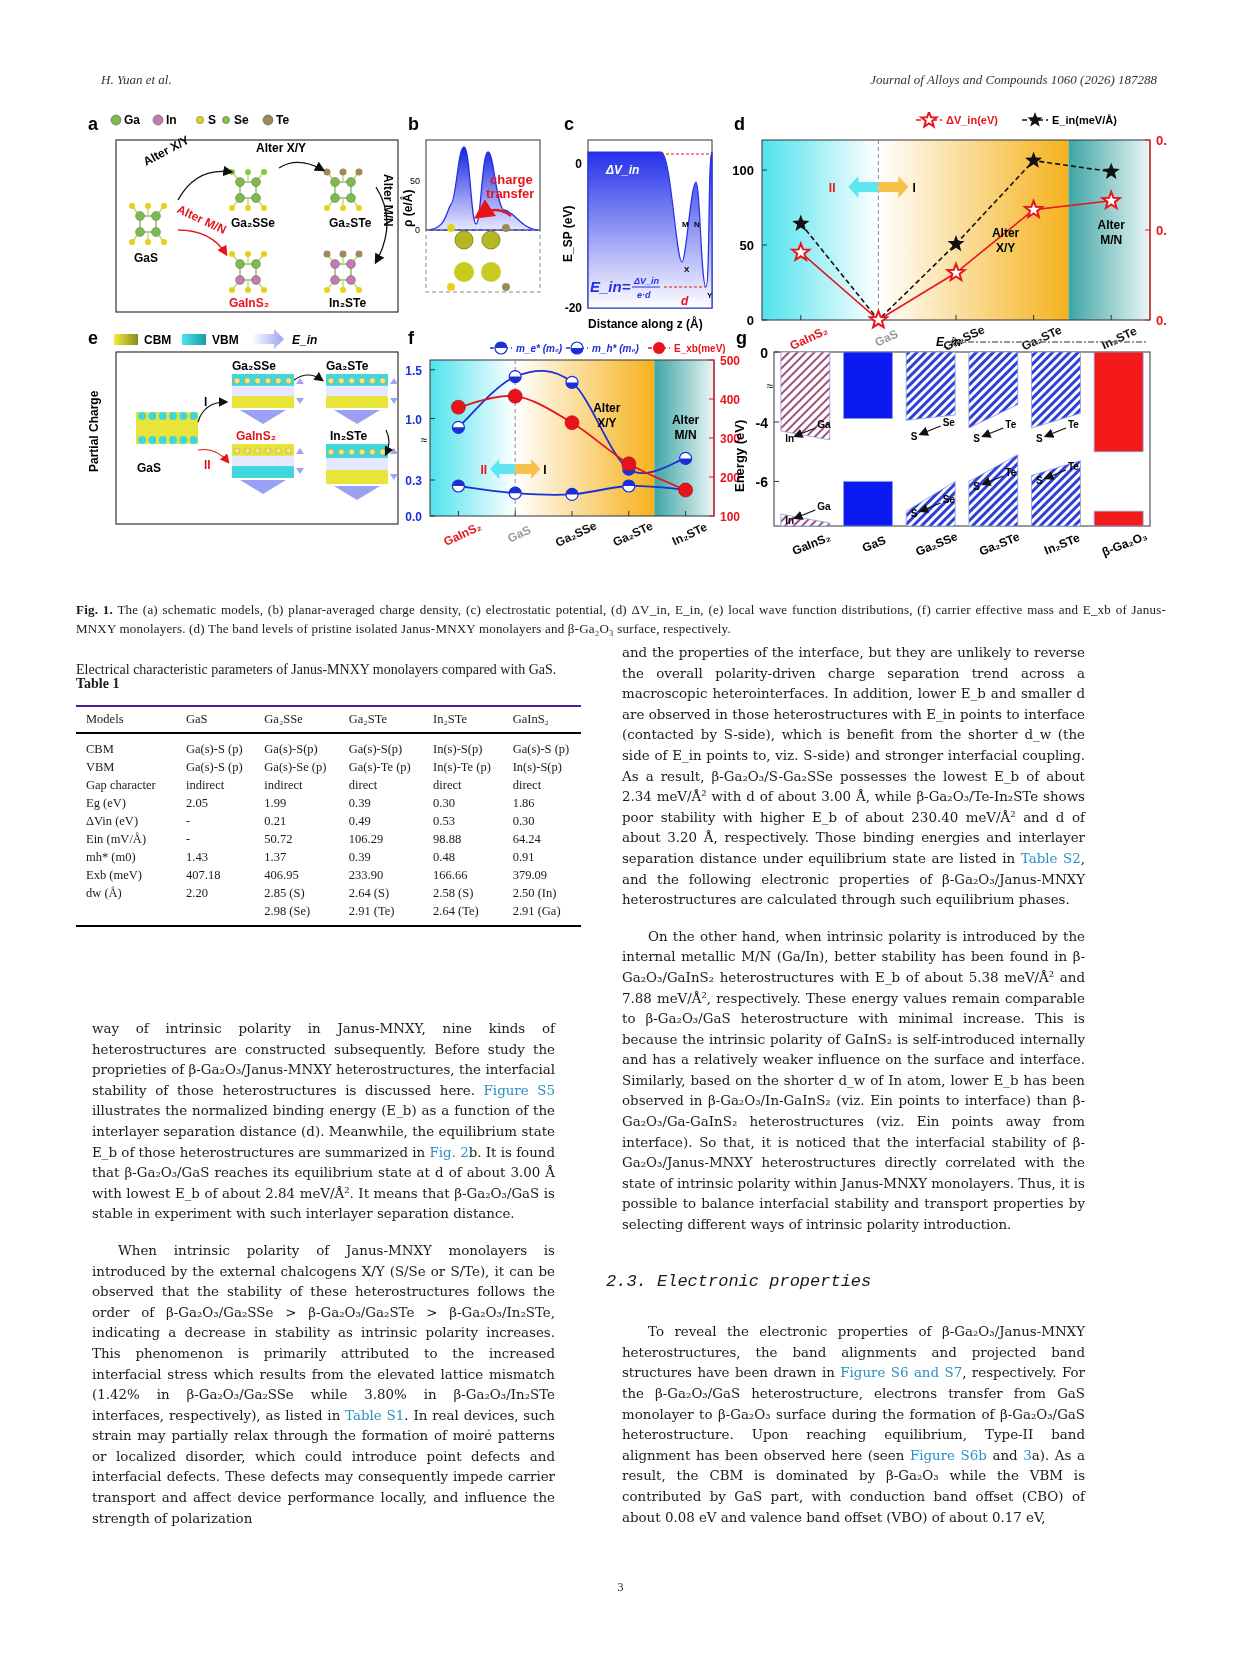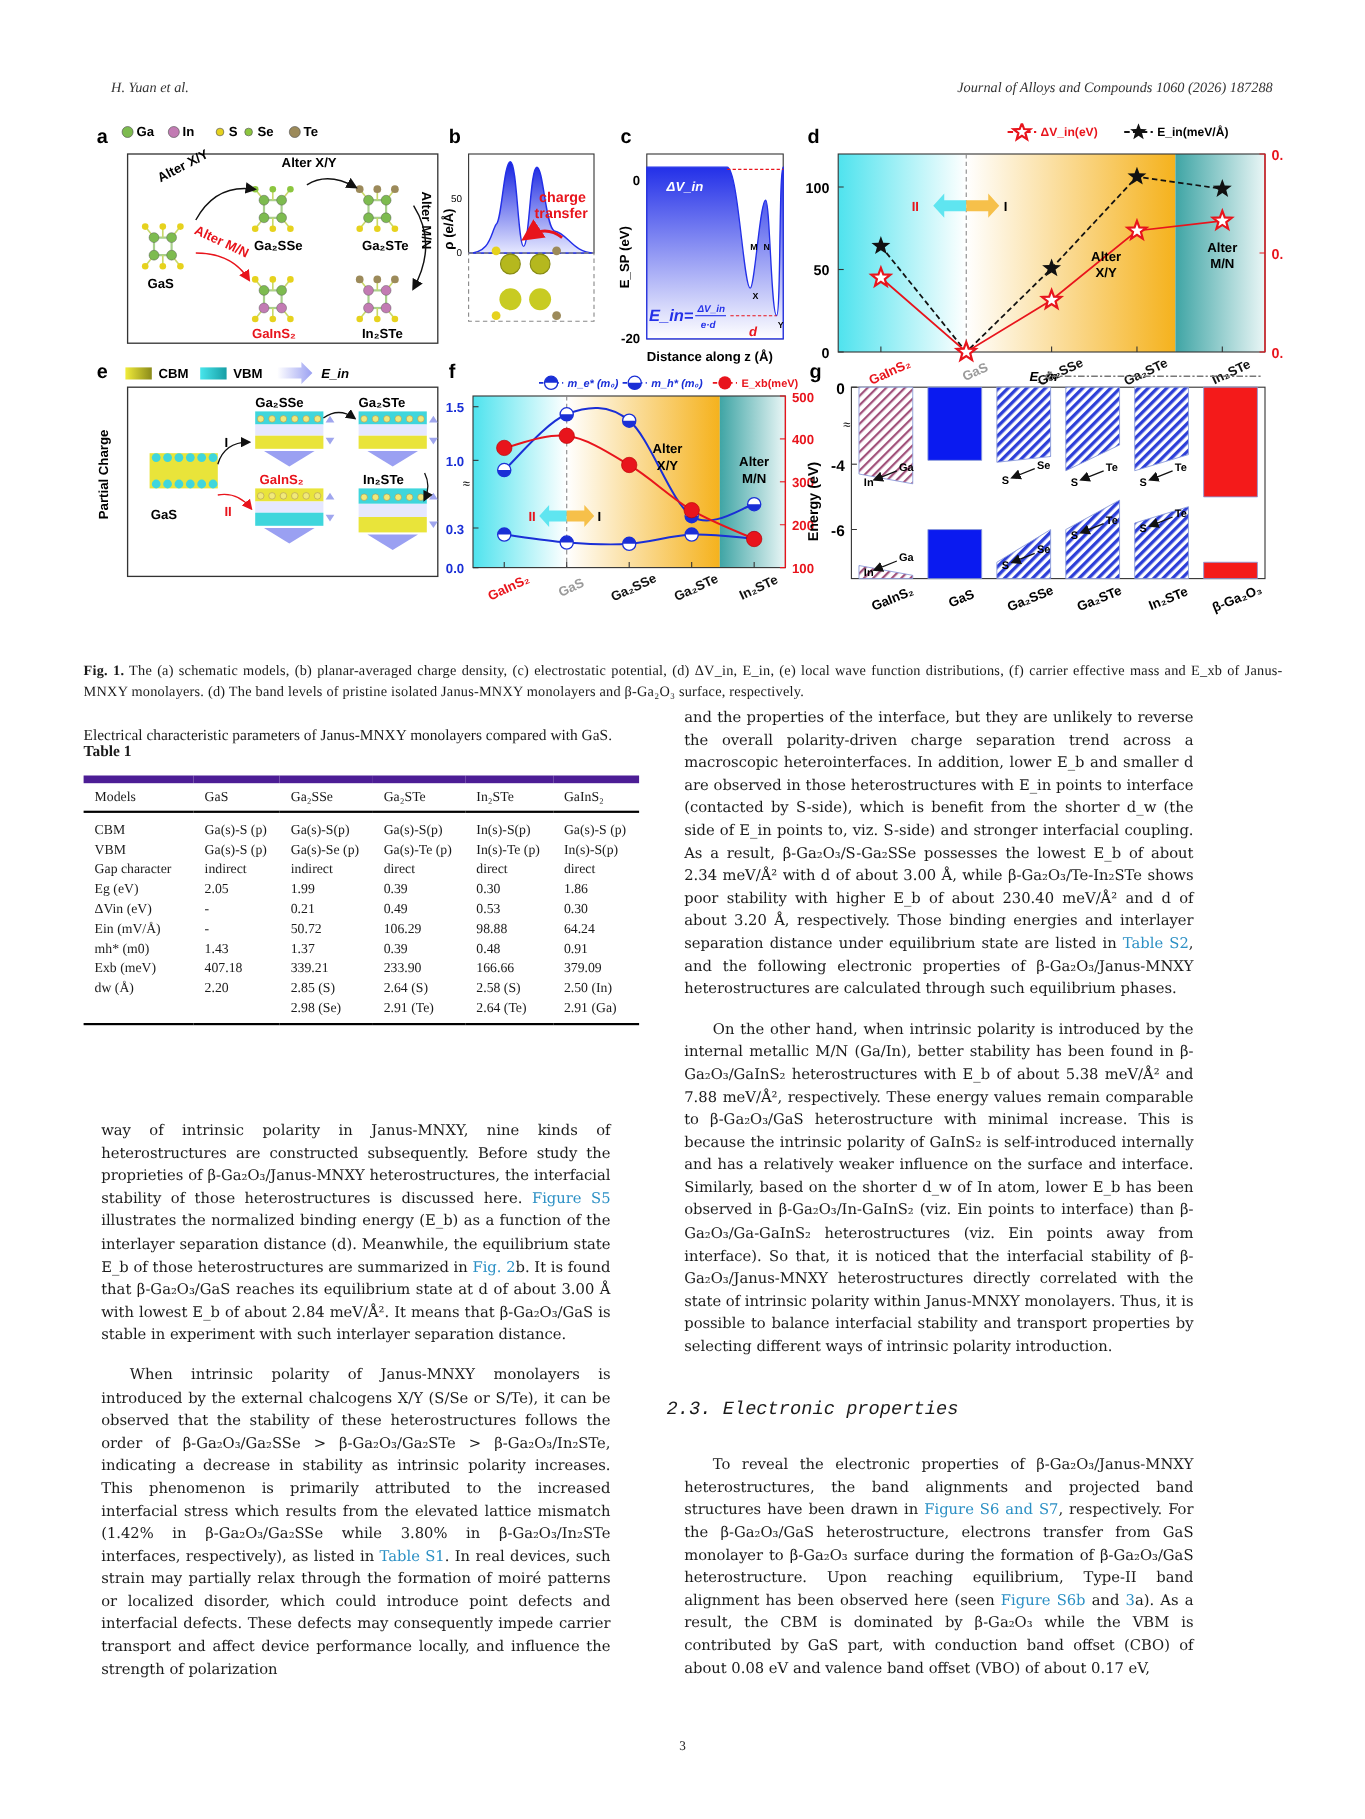--- a/index.html
+++ b/index.html
@@ -13,21 +13,21 @@
   .fig { position: absolute; left: 86px; top: 112px; width: 1080px; height: 470px; }
   svg text { font-family: "Liberation Sans", sans-serif; }
 
   .caption { position: absolute; left: 76px; top: 600px; width: 1090px; font-family: "Liberation Serif", serif; font-size: 13px; line-height: 19px; text-align: justify; letter-spacing: 0.2px; }
   .caption b { font-weight: bold; }
 
   
   .tbl-title { position: absolute; left: 76px; top: 640px; font-family: "Liberation Serif", serif; font-weight: bold; font-size: 14px; margin-top: 36px; }
   .tbl-desc { position: absolute; left: 76px; top: 660px; width: 505px; font-family: "Liberation Serif", serif; font-size: 14px; line-height: 20px; }
   table.t1 { position: absolute; left: 76px; top: 705px; width: 505px; border-collapse: collapse; font-family: "Liberation Serif", serif; font-size: 12.5px; }
-  table.t1 thead tr { border-top: 7px solid #4c1d95; border-bottom: 2px solid #000; }
+  table.t1 thead tr { border-top: 2px solid #4c1d95; border-bottom: 2px solid #000; }
   table.t1 tbody tr:last-child { border-bottom: 2px solid #000; }
   table.t1 th { text-align: left; font-weight: normal; padding: 5px 4px 5px 10px; }
   table.t1 td { text-align: left; vertical-align: top; padding: 1px 4px 1px 10px; line-height: 16px; }
   table.t1 tbody tr:first-child td { padding-top: 7px; }
   table.t1 tbody tr:last-child td { padding-bottom: 6px; }
   table.t1 td:first-child, table.t1 th:first-child { width: 100px; }
 
   
   .col { position: absolute; width: 495px; font-family: "DejaVu Serif", serif; font-size: 13.4px; line-height: 20.6px; text-align: justify; color: #1a1a1a; }
   .col p { margin: 16px; }
@@ -653,21 +653,21 @@
         <td>mh* (m0)</td>
         <td>1.43</td>
         <td>1.37</td>
         <td>0.39</td>
         <td>0.48</td>
         <td>0.91</td>
       </tr>
       <tr>
         <td>Exb (meV)</td>
         <td>407.18</td>
-        <td>339.21</td>
+        <td>406.95</td>
         <td>233.90</td>
         <td>166.66</td>
         <td>379.09</td>
       </tr>
       <tr>
         <td>dw (Å)</td>
         <td>2.20</td>
         <td>2.85 (S)</td>
         <td>2.64 (S)</td>
         <td>2.58 (S)</td>

